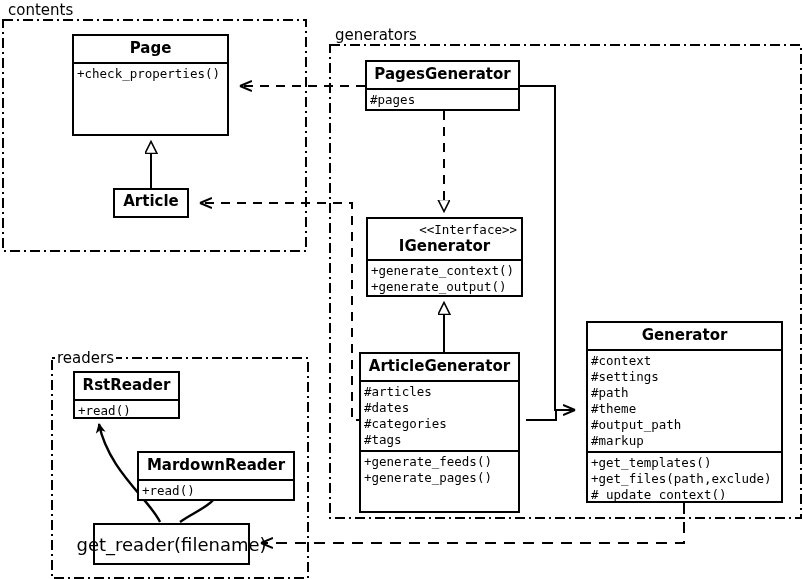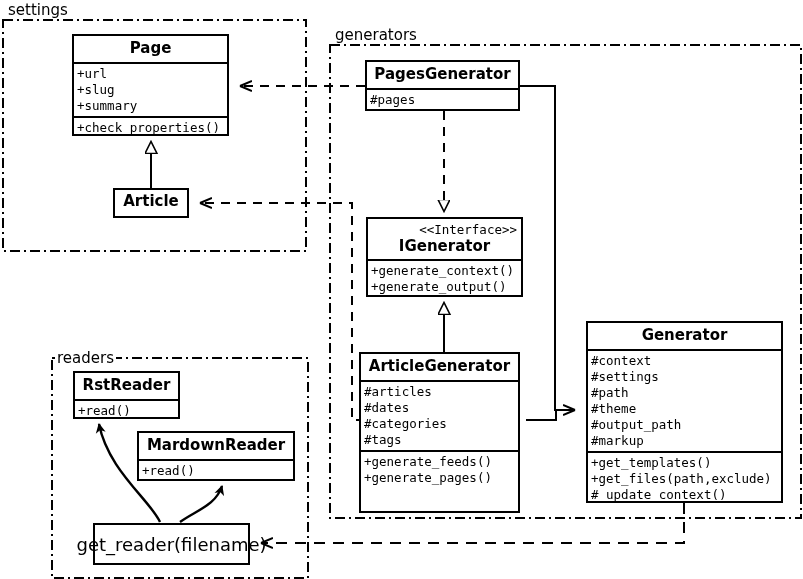--- a/index.html
+++ b/index.html
@@ -91,21 +91,21 @@
 <div id="canvas">
 
   <svg class="svgLayer" viewBox="0 0 803 579" xmlns="http://www.w3.org/2000/svg">
     <g fill="none" stroke="#000" stroke-width="2" stroke-dasharray="10,4,2,4">
       <rect id="pkg-contents-rect" x="3" y="20" width="303" height="231"></rect>
       <rect id="pkg-generators-rect" x="330" y="45" width="471" height="473"></rect>
       <rect id="pkg-readers-rect" x="52" y="358" width="256" height="220"></rect>
     </g>
   </svg>
 
-  <div class="pkg-label" style="left:6px; top:1px;">settings</div>
+  <div class="pkg-label" style="left:6px; top:1px;">contents</div>
   <div class="pkg-label" style="left:333px; top:26px;">generators</div>
   <div class="pkg-label" style="left:55px; top:339px;margin-top:10px;">readers</div>
 
   <svg class="svgLayer" viewBox="0 0 803 579" xmlns="http://www.w3.org/2000/svg">
     <defs>
       <marker id="hollowTri" markerWidth="14" markerHeight="14" refX="11.5" refY="6" orient="auto" markerUnits="userSpaceOnUse">
         <path d="M0,0 L12,6 L0,12 z" fill="#fff" stroke="#000" stroke-width="1.6"></path>
       </marker>
       <marker id="openArrow" markerWidth="13" markerHeight="12" refX="11" refY="6" orient="auto" markerUnits="userSpaceOnUse">
         <path d="M12,6 L0,1 M12,6 L0,11" fill="none" stroke="#000" stroke-width="2"></path>
@@ -167,25 +167,20 @@
     </g>
 
     
     <g>
       <path d="M180,522 C197,510 216,505 222,486" fill="none" stroke="#000" stroke-width="2.4" marker-end="url(#solidArrowSm)"></path>
     </g>
   </svg>
 
   <div class="uml" id="box-page" style="left:72px; top:34px; width:157px; height:102px;">
     <div class="sect title">Page</div>
-    <div class="sect members">
-      <div>+url</div>
-      <div>+slug</div>
-      <div>+summary</div>
-    </div>
     <div class="sect last members">
       <div>+check_properties()</div>
     </div>
   </div>
 
   <div class="uml" id="box-article" style="left:113px; top:188px; width:76px; height:30px;">
     <div class="title" style="padding:3px 4px;">Article</div>
   </div>
 
   <div class="uml" id="box-pagesgenerator" style="left:365px; top:60px; width:155px; height:51px;">
@@ -237,21 +232,21 @@
     </div>
   </div>
 
   <div class="uml" id="box-rstreader" style="left:73px; top:371px; width:107px; height:48px;">
     <div class="sect title">RstReader</div>
     <div class="sect last members">
       <div>+read()</div>
     </div>
   </div>
 
-  <div class="uml" id="box-mardownreader" style="left:137px; top:431px; width:158px; height:50px;">
+  <div class="uml" id="box-mardownreader" style="left:137px; top:451px; width:158px; height:50px;">
     <div class="sect title">MardownReader</div>
     <div class="sect last members">
       <div>+read()</div>
     </div>
   </div>
 
   <div class="plainbox" id="box-getreader" style="left:93px; top:523px; width:157px; height:42px;">
     <span>get_reader(filename)</span>
   </div>
 

